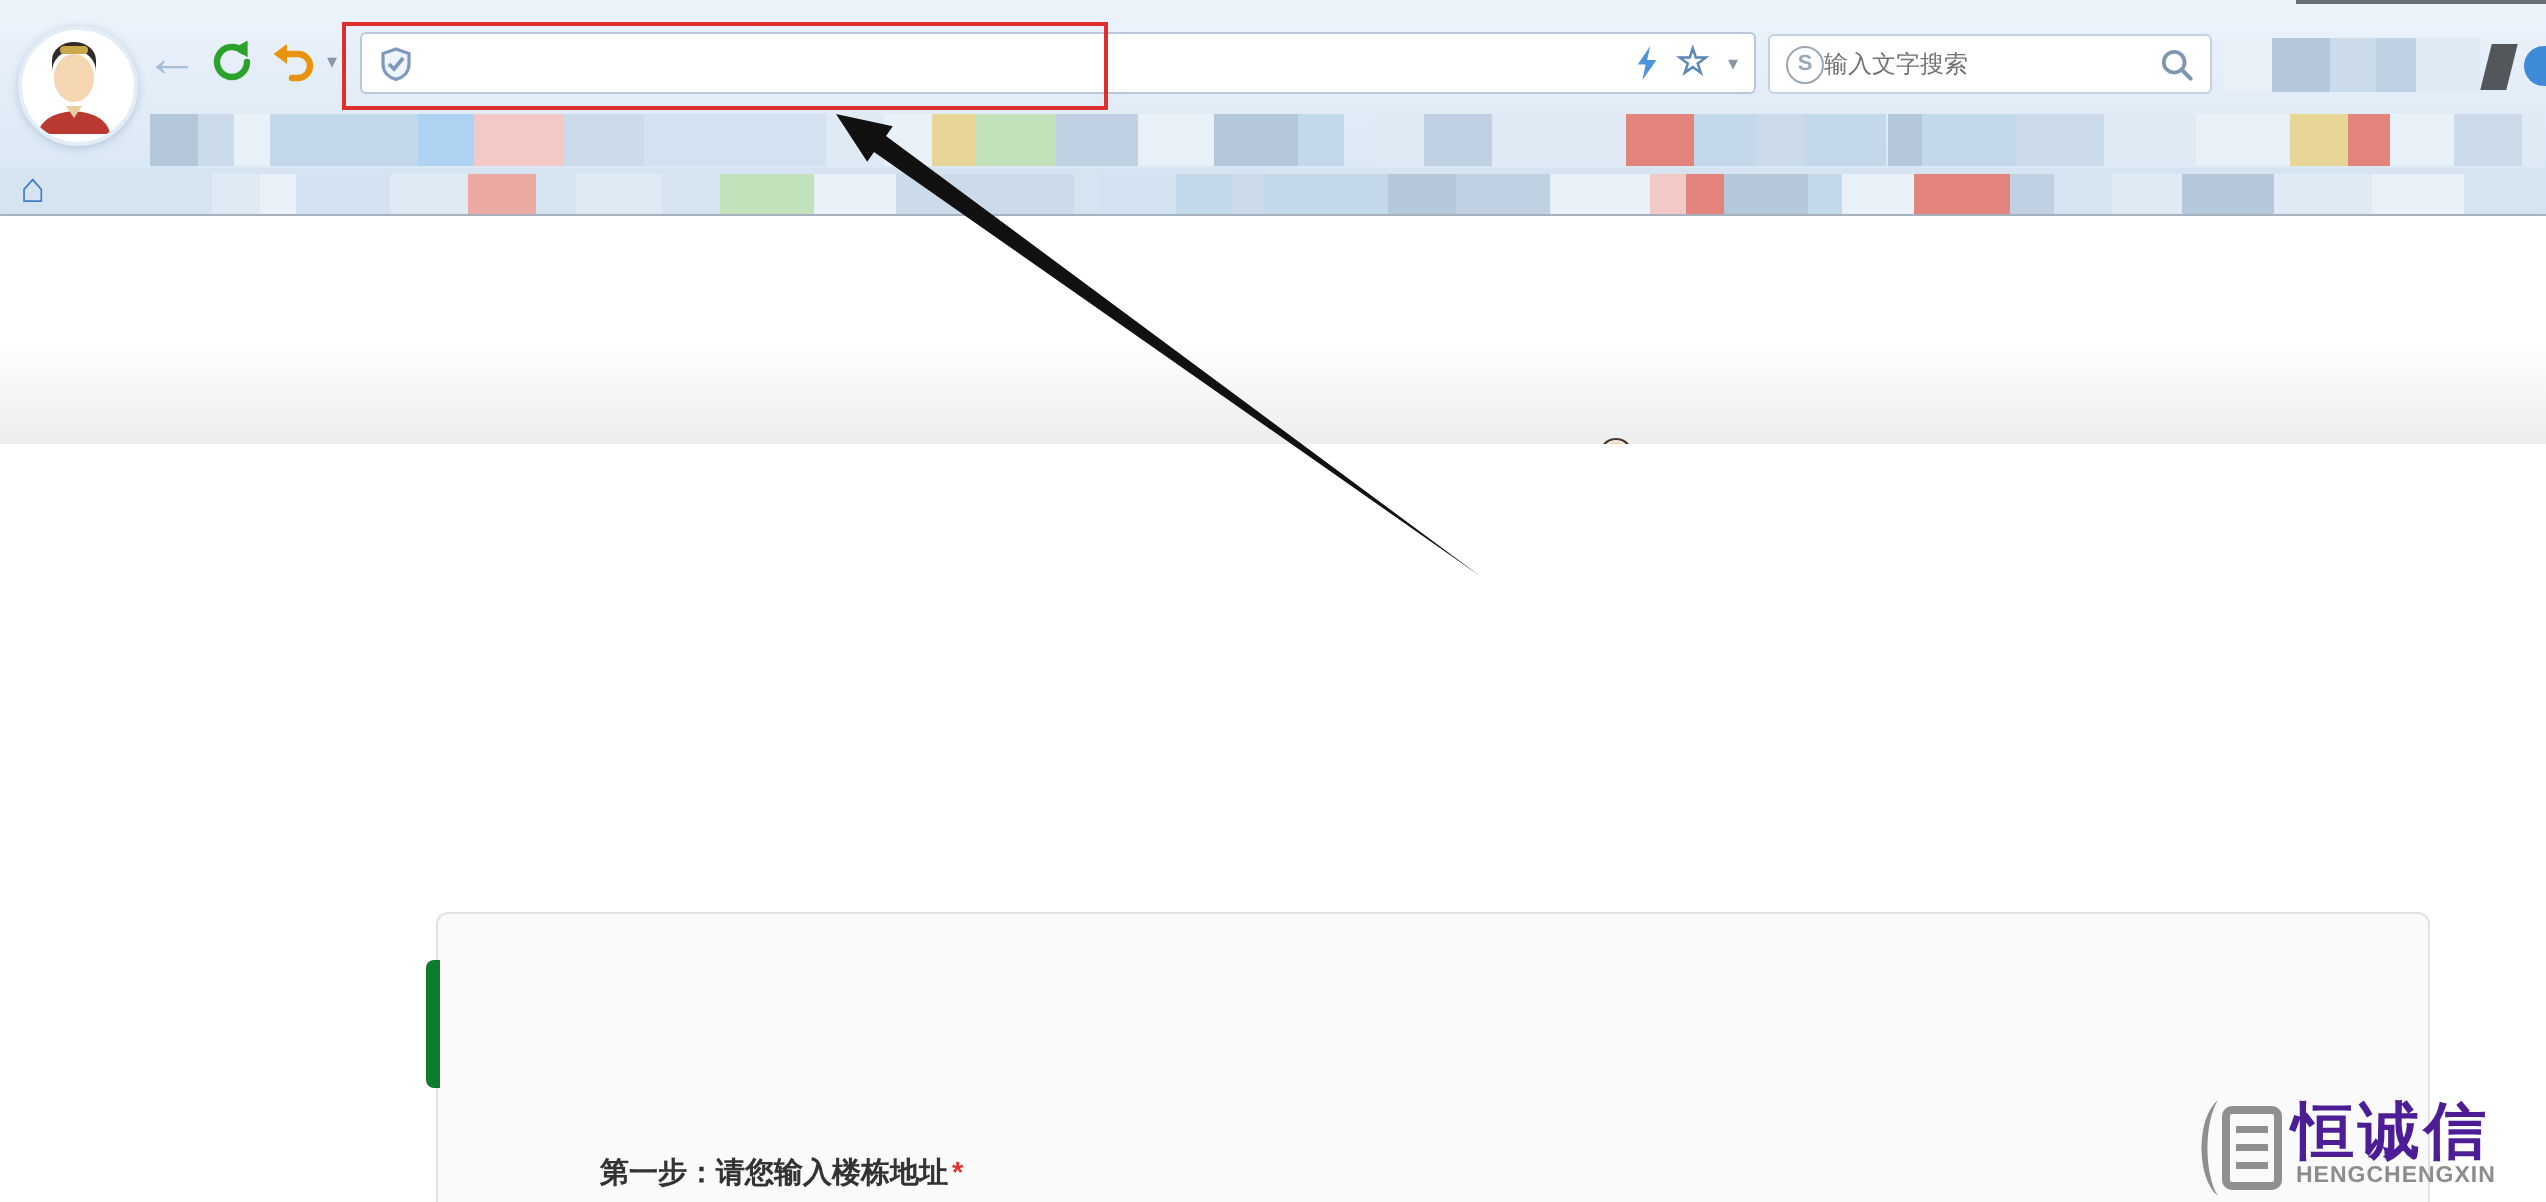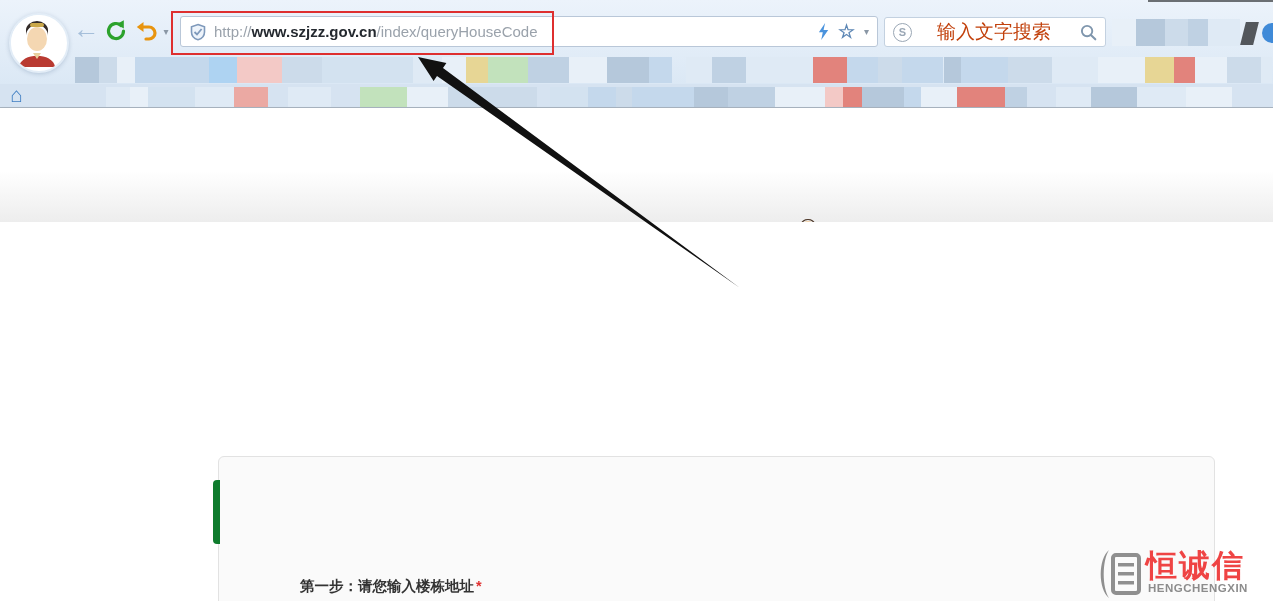--- a/index.html
+++ b/index.html
@@ -20,21 +20,21 @@
   .url-text{font-size:15px;margin-left:7px;white-space:nowrap;}
   .url-scheme,.url-path{color:#9aa2ab;}
   .url-host{color:#24292f;font-weight:bold;}
   .bar-right{margin-left:auto;display:flex;align-items:center;gap:9px;}
   .star-glyph{color:#5d87b5;font-size:19px;font-weight:bold;line-height:1;}
   .redbox{position:absolute;left:171px;top:11px;width:379px;height:40px;border:2px solid #de2f2f;z-index:7;}
   .searchbox{position:absolute;left:884px;top:17px;width:222px;height:30px;background:#fff;
     border:1px solid #c3d1e0;border-radius:3px;display:flex;align-items:center;padding:0 8px;box-sizing:border-box;}
   .s-badge{width:17px;height:17px;border-radius:50%;border:1.5px solid #9aa7b5;color:#9aa7b5;
     font-size:11px;font-weight:bold;display:flex;align-items:center;justify-content:center;flex:0 0 auto;}
-  .search-ph{color:#c2410c;font-size:19px;margin-left:25px;white-space:nowrap;}
+  .search-ph{color:#737373;font-size:12px;margin-left:0;white-space:nowrap;}
   .searchbox .mag{margin-left:auto;}
   .right-dark-notch{position:absolute;left:1243px;top:22px;width:13px;height:23px;background:#53575c;transform:skewX(-14deg);}
   .blue-dot{position:absolute;left:1262px;top:23px;width:20px;height:20px;border-radius:50%;background:#3f8ad8;}
 
   [data-blur-row]{position:absolute;overflow:hidden;}
   [data-blur-row] i{position:absolute;top:0;bottom:0;display:block;}
 
   .tabrow{position:absolute;left:0;top:84px;width:1273px;height:24px;background:#d6e3f1;
     border-bottom:1px solid #a8b4c0;box-sizing:border-box;}
   .home-glyph{position:absolute;left:10px;top:84px;color:#3f7ec2;font-size:21px;line-height:22px;cursor:pointer;}
@@ -60,21 +60,21 @@
   .ribbon-fold{position:absolute;left:213px;top:258px;width:7px;height:64px;background:#0f7c2d;border-radius:4px 0 0 4px;}
   .ribbon{position:absolute;left:218px;top:263px;width:162px;height:46px;background:#1ea23b;
     clip-path:polygon(0 0,100% 0,calc(100% - 22px) 50%,100% 100%,0 100%);
     display:flex;align-items:center;}
   .ribbon::after{content:"";position:absolute;inset:5px;border:1px dashed rgba(255,255,255,.7);pointer-events:none;}
   .ribbon-title{color:#fff;font-size:16.5px;margin-left:18px;letter-spacing:1px;}
   .step-label{position:absolute;left:300px;top:355px;font-size:14.5px;font-weight:bold;color:#333;}
   .req{color:#e03131;margin-left:2px;}
 
   
-  .wm-cn{position:absolute;left:1146px;top:545px;font-size:31px;font-weight:bold;color:#ef4444;letter-spacing:2px;}
+  .wm-cn{position:absolute;left:1146px;top:545px;font-size:31px;font-weight:bold;color:#4c1d95;letter-spacing:2px;}
   .wm-en{position:absolute;left:1148px;top:582px;font-size:11.5px;font-weight:bold;color:#8c8c8c;letter-spacing:.5px;}
   .wm-icon{position:absolute;left:1096px;top:549px;}
 
   .arrow-overlay{position:absolute;left:0;top:0;width:1273px;height:601px;pointer-events:none;z-index:40;}
 </style>
 </head>
 <body>
 
 <div class="screen">
 
@@ -109,21 +109,20 @@
     </div>
     <div class="chrome-btn" style="left:160px;top:24px;width:12px;height:14px;">
       <span class="undo-caret">▾</span>
     </div>
 
     <div class="addressbar">
       <svg width="18" height="18" viewBox="0 0 18 18">
         <path d="M9 1.5 L15.5 3.8 V9 c0 4.2-3 6.8-6.5 7.7 C5.5 15.8 2.5 13.2 2.5 9 V3.8 Z" fill="#eef4fb" stroke="#7e99bb" stroke-width="1.6"></path>
         <polyline points="5.5,9 8,11.5 12.6,6" fill="none" stroke="#7e99bb" stroke-width="1.8"></polyline>
       </svg>
-      <span class="url-text"><span class="url-scheme">http://</span><span class="url-host">www.szjzz.gov.cn</span><span class="url-path">/index/queryHouseCode</span></span>
       <span class="bar-right">
         <svg width="14" height="19" viewBox="0 0 18 24">
           <polygon points="13,1 5,13 10,13 8,23 17,10 11,10" fill="#4a93dd"></polygon>
         </svg>
         <span class="star-glyph">☆</span>
         <span class="undo-caret">▾</span>
       </span>
     </div>
     <div class="redbox"></div>
 

